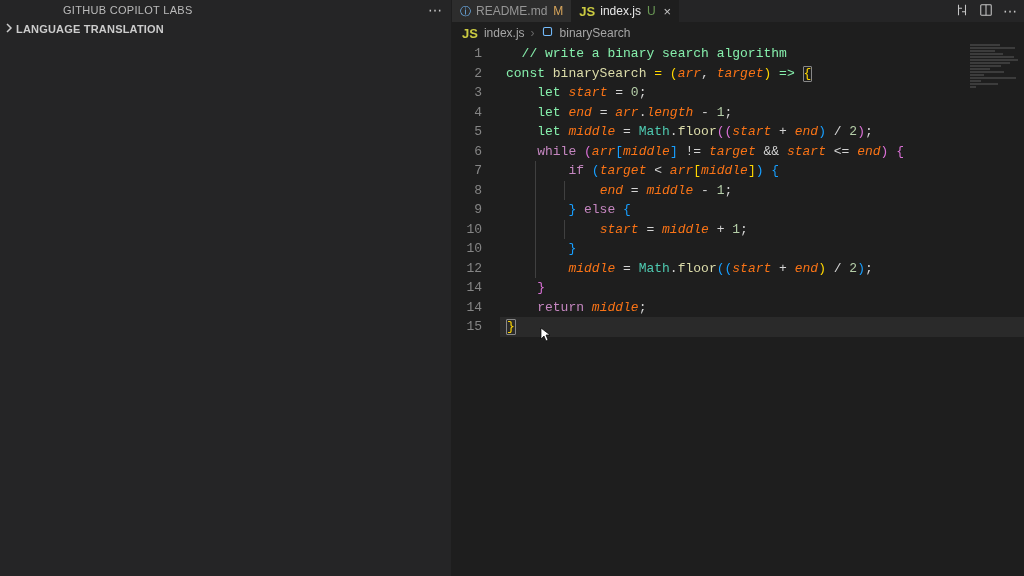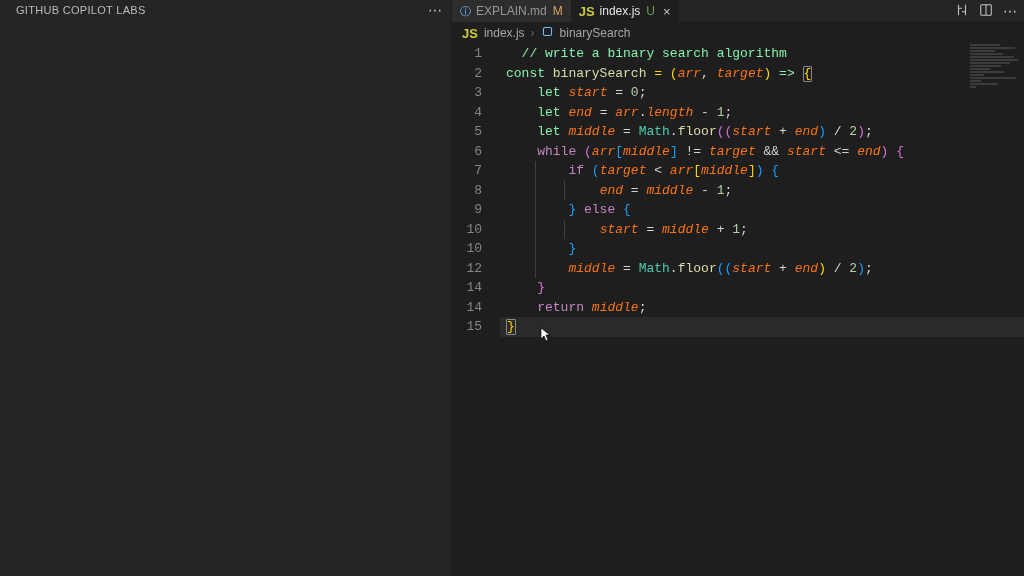--- a/index.html
+++ b/index.html
@@ -21,20 +21,21 @@
     }
     .sidebar-header {
       display: flex;
       justify-content: space-between;
       align-items: center;
       padding: 2px 8px 2px 16px;
       height: 20px;
       color: #bbb;
       font-size: 11px;
       letter-spacing: 0.3px;
+      margin-left: 47px;
     }
     .accordion-item {
       padding: 3px 8px 3px 4px;
       display: flex;
       align-items: center;
       font-size: 11px;
       color: #ccc;
       font-weight: 700;
       letter-spacing: 0.2px;
       cursor: pointer;
@@ -175,27 +176,35 @@
     }
   </style>
 </head>
 <body>
 
 <div class="sidebar">
   <div class="sidebar-header">
     <span>GITHUB COPILOT LABS</span>
     <span class="dots-icon">⋯</span>
   </div>
+  <div class="accordion-item">
+    <span class="chev">
+      <svg width="10" height="10" viewBox="0 0 10 10">
+          <path d="M3 1 L7 5 L3 9" stroke="#ccc" stroke-width="1.5" fill="none"></path>
+        </svg>
+    </span>
+    <span>LANGUAGE TRANSLATION</span>
+  </div>
 </div>
 
 <div class="editor-area">
   <div class="tabs">
     <div class="tab">
       <span class="tab-icon-info">ⓘ</span>
-      <span>EXPLAIN.md</span>
+      <span>README.md</span>
       <span class="tab-mod">M</span>
     </div>
     <div class="tab active">
       <span class="tab-icon-js">JS</span>
       <span>index.js</span>
       <span class="tab-mod-u">U</span>
       <span class="tab-close">×</span>
     </div>
     <div class="tab-actions">
       <span>

